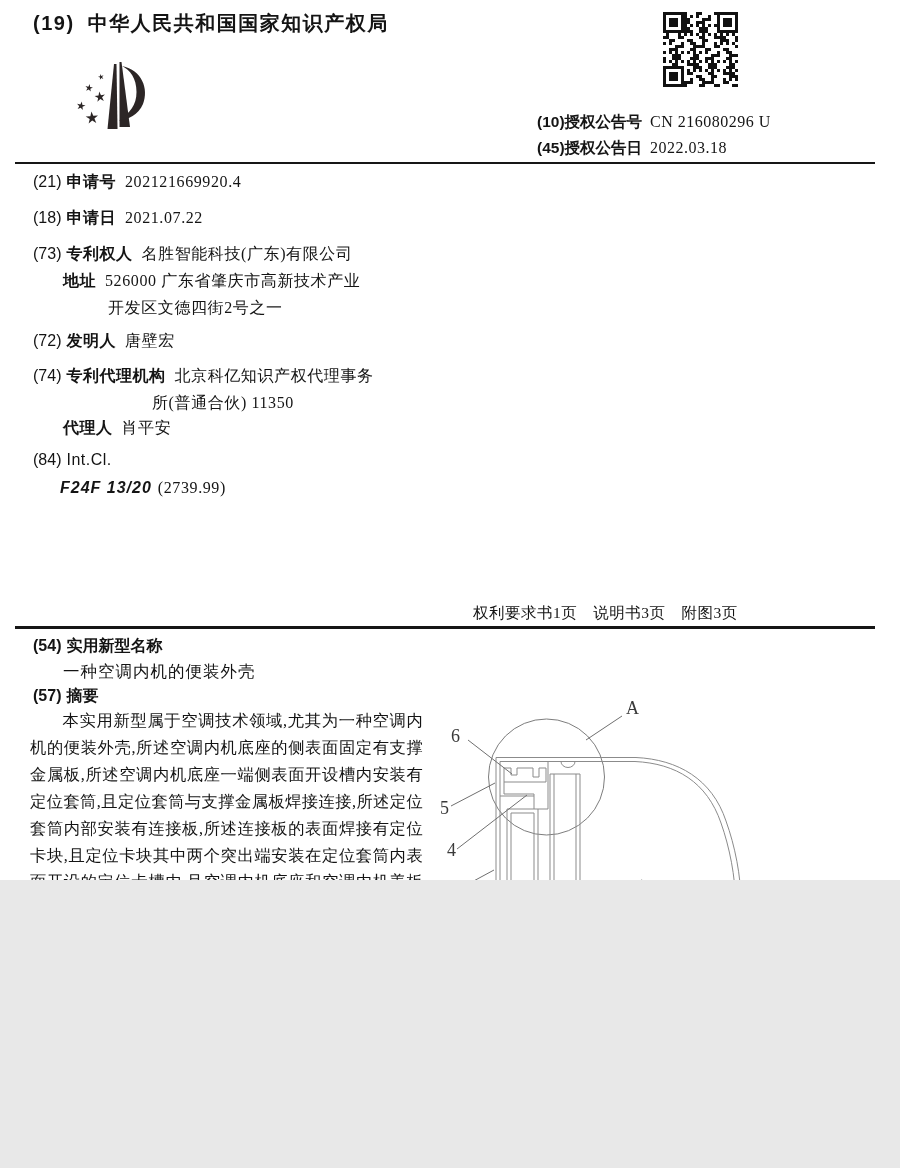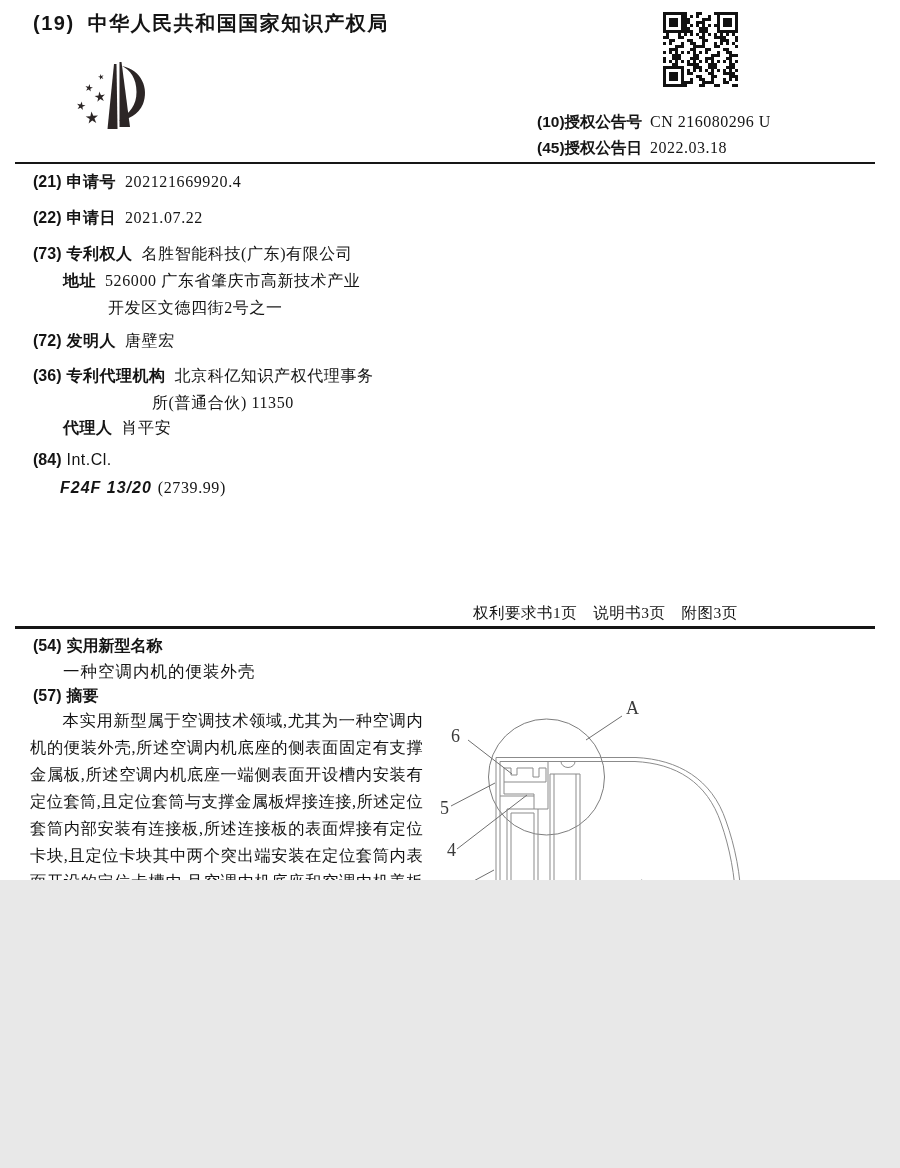--- a/index.html
+++ b/index.html
@@ -14,21 +14,21 @@
   .office-line{left:33px;top:10px;font-size:20px;letter-spacing:1.5px;}
   .kind-line{left:288px;top:60px;font-size:28px;letter-spacing:2px;}
   .pub-line{left:537px;top:112px;font-size:15.5px;}
   .pub-line.second{top:138px;}
   .pub-line .plabel{font-family:"Liberation Sans","DejaVu Sans",sans-serif;font-weight:bold;font-size:15.5px;}
   .pub-line .pvalue{font-size:16px;letter-spacing:0.5px;margin-left:4px;}
   .rule{position:absolute;left:15px;width:860px;background:#161616;}
   .rule1{top:162px;height:2px;}
   .rule2{top:626px;height:2.5px;}
   .brow{position:absolute;font-size:16px;}
-  .brow .code{font-family:"Liberation Sans","DejaVu Sans",sans-serif;font-weight:bold;margin-right:5px;}
+  .brow .code{font-family:"Liberation Sans","DejaVu Sans",sans-serif;font-weight:normal;margin-right:5px;}
   .brow .lbl{font-family:"Liberation Sans","DejaVu Sans",sans-serif;font-weight:bold;margin-right:9px;letter-spacing:0.5px;}
   .brow .val{letter-spacing:0.6px;}
   .intcl-class{font-family:"Liberation Sans","DejaVu Sans",sans-serif;font-weight:bold;font-style:italic;letter-spacing:1px;margin-right:6px;text-align:right;}
   .pages-line{left:473px;top:603px;font-size:15.5px;letter-spacing:0.5px;}
   .sec54{left:33px;top:636px;font-size:16px;}
   .sec-title{left:63px;top:661px;font-size:16.5px;letter-spacing:1px;}
   .sec57{left:33px;top:686px;font-size:16px;}
   .abstract{
     left:30px;top:708px;width:393px;white-space:normal;
     font-size:16.3px;line-height:26.9px;text-align:justify;
@@ -390,36 +390,36 @@
     <span class="plabel"><span>(45)</span><span>授权公告日</span></span>
     <span class="pvalue">2022.03.18</span>
   </div>
 
   <div class="rule rule1"></div>
 
   <div class="brow" style="left:33px;top:172px">
     <span class="code">(21)</span><span class="lbl">申请号</span><span class="val">202121669920.4</span>
   </div>
   <div class="brow" style="left:33px;top:208px">
-    <span class="code">(22)</span><span class="lbl">申请日</span><span class="val">2021.07.22</span>
+    <span class="code">(18)</span><span class="lbl">申请日</span><span class="val">2021.07.22</span>
   </div>
   <div class="brow" style="left:33px;top:244px">
     <span class="code">(73)</span><span class="lbl">专利权人</span><span class="val">名胜智能科技(广东)有限公司</span>
   </div>
   <div class="brow" style="left:63px;top:271px">
     <span class="lbl">地址</span><span class="val">526000 广东省肇庆市高新技术产业</span>
   </div>
   <div class="brow" style="left:108px;top:298px">
     <span class="val">开发区文德四街2号之一</span>
   </div>
   <div class="brow" style="left:33px;top:331px">
     <span class="code">(72)</span><span class="lbl">发明人</span><span class="val">唐壁宏</span>
   </div>
   <div class="brow" style="left:33px;top:366px">
-    <span class="code">(36)</span><span class="lbl">专利代理机构</span><span class="val">北京科亿知识产权代理事务</span>
+    <span class="code">(74)</span><span class="lbl">专利代理机构</span><span class="val">北京科亿知识产权代理事务</span>
   </div>
   <div class="brow" style="left:152px;top:393px">
     <span class="val">所(普通合伙) 11350</span>
   </div>
   <div class="brow" style="left:63px;top:418px">
     <span class="lbl">代理人</span><span class="val">肖平安</span>
   </div>
   <div class="brow" style="left:33px;top:451px">
     <span class="code">(84)</span><span class="lbl" style="font-weight:normal">Int.Cl.</span>
   </div>

